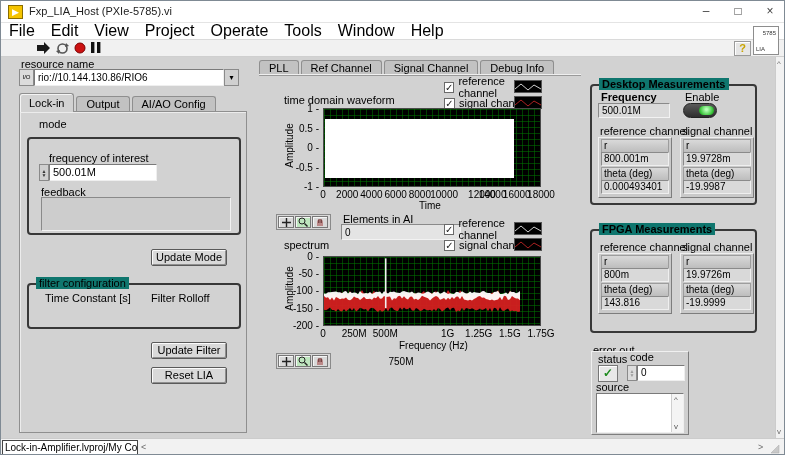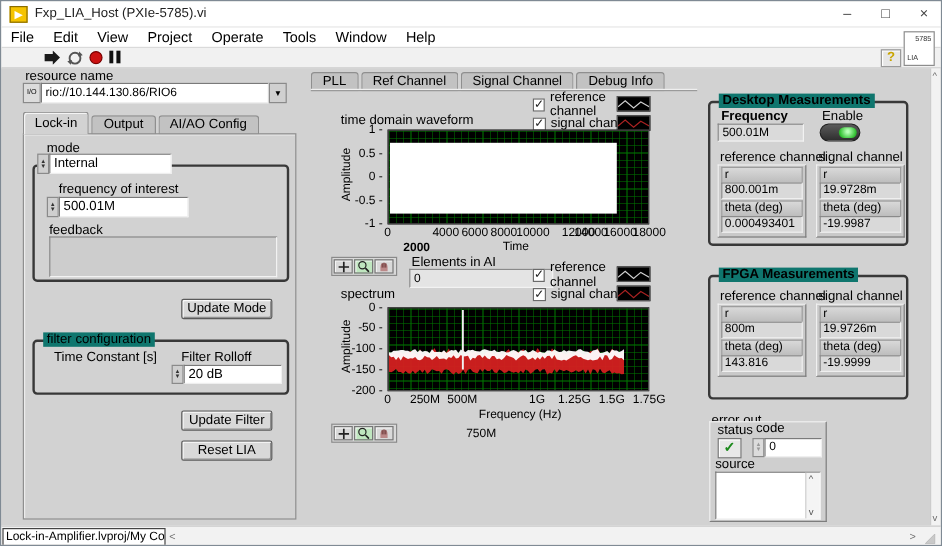--- a/index.html
+++ b/index.html
@@ -14,21 +14,21 @@
   .lbl-sm { font-size:10px; }
   .bold { font-weight:bold; }
 
   
   #titlebar { position:absolute; left:0; top:0; width:785px; height:22px; background:#ffffff; border-bottom:1px solid #e4e4e4; }
   #lv-icon { position:absolute; left:7px; top:4px; width:15px; height:14px; background:#f5c400; border:1px solid #8a6d00; }
   #lv-icon span { position:absolute; left:3px; top:1px; color:#fff; font-size:9px; }
   #win-title { position:absolute; left:28px; top:4px; font-size:11px; color:#222; }
   .win-btn { position:absolute; top:0; width:32px; height:22px; text-align:center; line-height:20px; font-size:12px; color:#444; cursor:pointer; }
   #menubar { position:absolute; left:0; top:22px; width:785px; height:17px; background:#ffffff; border-bottom:1px solid #dadada; display:flex; }
-  .menu-item { padding:0 8px; line-height:16px; font-size:12px; cursor:default; }
+  .menu-item { padding:0 8px; line-height:16px; font-size:16px; cursor:default; }
   #toolbar { position:absolute; left:0; top:39px; width:785px; height:17px; background:#f1f1f1; border-bottom:1px solid #cfcfcf; }
   .tb-icon { position:absolute; top:2px; }
   #help-btn { position:absolute; left:733px; top:1px; width:17px; height:15px; background:#e6e6e6; border:1px solid #9a9a9a; box-shadow:inset 1px 1px 0 #fff; text-align:center; line-height:13px; font-weight:bold; color:#c9a400; font-size:11px; }
   #vi-icon-box { position:absolute; left:752px; top:25px; width:26px; height:29px; background:#fff; border:1px solid #8d8d8d; z-index:6; }
   #vi-icon-box .t { position:absolute; right:2px; top:3px; font-size:6px; color:#333; }
   #vi-icon-box .s { position:absolute; left:2px; bottom:2px; font-size:6px; color:#333; }
 
   
   #panel { position:absolute; left:0; top:56px; width:776px; height:381px; background:#d2d2d2; }
 
@@ -162,52 +162,38 @@
 
     <div id="left-tabs" class="tabrow" style="left:18px; top:36px; height:19px;">
         <div class="tab active">Lock-in</div>
         <div class="tab">Output</div>
         <div class="tab">AI/AO Config</div>
       </div>
     <div class="abs" style="left:18px; top:54px; width:228px; height:322px; border:1px solid #8f8f8f; box-shadow:inset 1px 1px 0 #ececec;"></div>
 
     <div class="lbl" style="left:38px; top:61px;text-align:center;">mode</div>
     <div class="frame" style="left:26px; top:80px; width:214px; height:98px;"></div>
-    <div class="numctl" style="left:30px; top:71px; width:112px; height:17px; z-index:2;">
-      <div class="spin">
-          <span>▲</span>
-          <span>▼</span>
-        </div>
-      <div class="numbox">Internal</div>
-    </div>
     <div class="lbl" style="left:48px; top:95px;">frequency of interest</div>
     <div class="numctl" style="left:38px; top:107px; width:118px; height:17px;">
       <div class="spin">
           <span>▲</span>
           <span>▼</span>
         </div>
       <div class="numbox">500.01M</div>
     </div>
     <div class="lbl" style="left:40px; top:129px;">feedback</div>
     <div class="sunken-gray abs" style="left:40px; top:140px; width:190px; height:34px;"></div>
 
     <div class="btn" style="left:150px; top:192px; width:76px; height:17px; line-height:15px;">Update Mode</div>
 
     <div class="frame" style="left:26px; top:226px; width:214px; height:46px;">
       <div class="frame-title">filter configuration</div>
     </div>
     <div class="lbl" style="left:44px; top:235px;">Time Constant [s]</div>
     <div class="lbl" style="left:150px; top:235px;">Filter Rolloff</div>
-    <div class="numctl" style="left:142px; top:247px; width:92px; height:16px;">
-      <div class="spin">
-          <span>▲</span>
-          <span>▼</span>
-        </div>
-      <div class="numbox">20 dB</div>
-    </div>
 
     <div class="btn" style="left:150px; top:285px; width:76px; height:17px; line-height:15px;">Update Filter</div>
     <div class="btn" style="left:150px; top:310px; width:76px; height:17px; line-height:15px;">Reset LIA</div>
 
     <div id="center-tabs" class="tabrow" style="left:258px; top:0px; height:19px;">
         <div class="tab">PLL</div>
         <div class="tab">Ref Channel</div>
         <div class="tab">Signal Channel</div>
         <div class="tab">Debug Info</div>
       </div>
@@ -239,21 +225,21 @@
         <span style="top: 19.5px;">0.5 -</span>
         <span style="top: 39px;">0 -</span>
         <span style="top: 58.5px;">-0.5 -</span>
         <span style="top: 78px;">-1 -</span>
       </div>
     <div class="plot" style="left:322px; top:51px; width:218px; height:79px;">
       <div class="white-band" style="left:1px; top:10px; width:189px; height:59px;"></div>
     </div>
     <div id="chart1-xticks" class="ticks-x abs" style="left:322px; top:132px; width:218px; height:11px;">
         <span style="left: 0px; top: 0px;">0</span>
-        <span style="left: 24.2222px; top: 12px; font-weight: bold;">2000</span>
+        <span style="left: 24.2222px; top: 0px;">2000</span>
         <span style="left: 48.4444px; top: 0px;">4000</span>
         <span style="left: 72.6667px; top: 0px;">6000</span>
         <span style="left: 96.8889px; top: 0px;">8000</span>
         <span style="left: 121.111px; top: 0px;">10000</span>
         <span style="left: 159px; top: 0px;">12000</span>
         <span style="left: 169.556px; top: 0px;">14000</span>
         <span style="left: 193.778px; top: 0px;">16000</span>
         <span style="left: 218px; top: 0px;">18000</span>
       </div>
     <div class="lbl lbl-sm" style="left:418px; top:143px;">Time</div>

